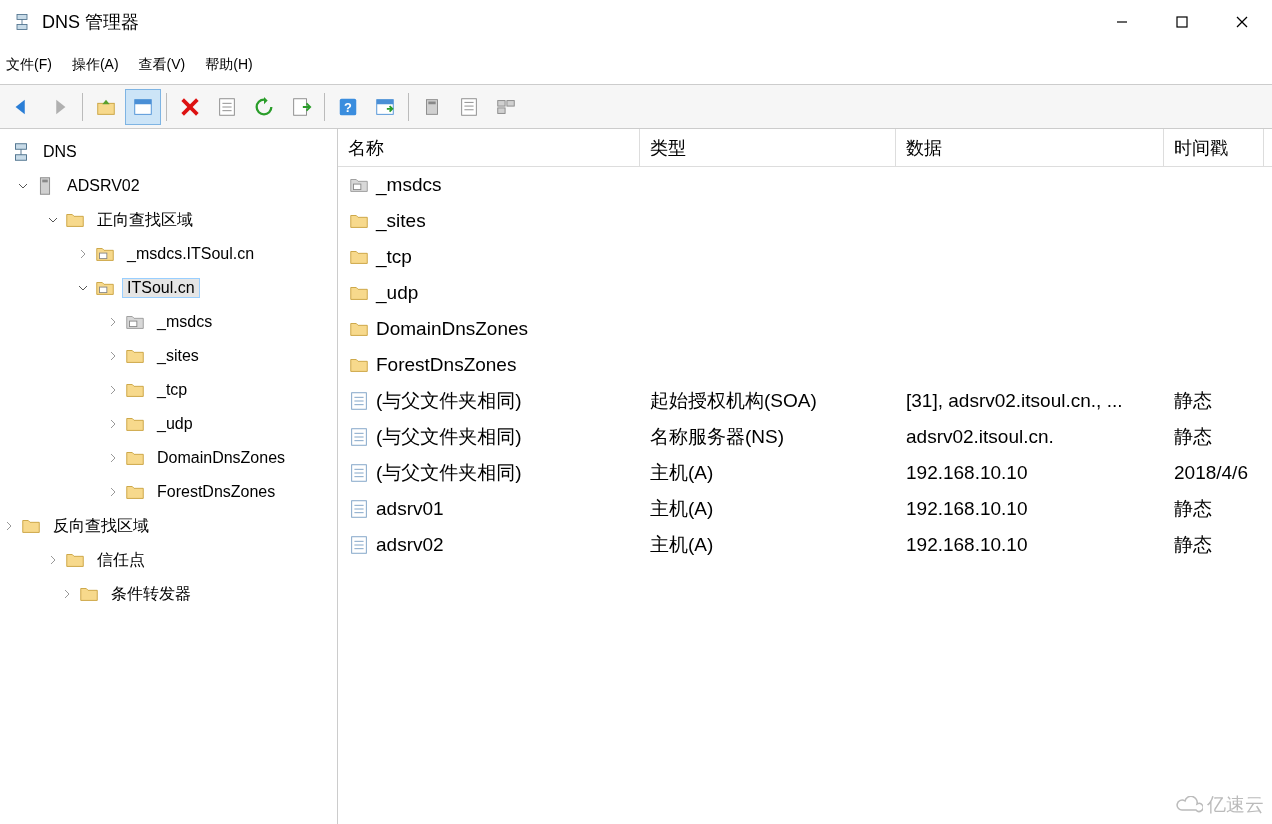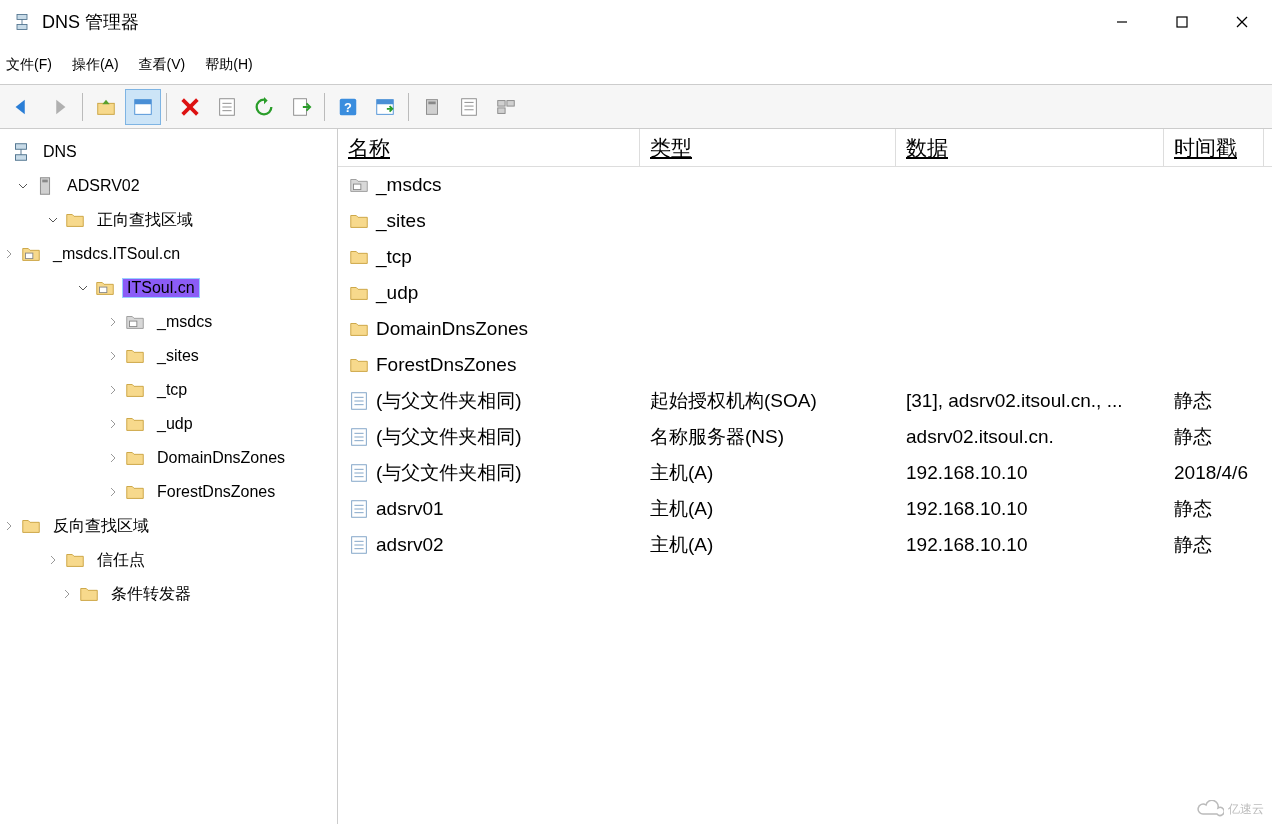--- a/index.html
+++ b/index.html
@@ -18,34 +18,34 @@
     .toolbar { height: 44px; display: flex; align-items: center; padding: 0 4px; background: #f6f6f6; border-bottom: 1px solid #ccc; gap: 1px; }
     .tool-btn { width: 36px; height: 36px; display: flex; align-items: center; justify-content: center; border: 1px solid transparent; }
     .tool-btn.selected { background: #cce4f7; border: 1px solid #7eb4e3; }
     .tool-sep { width: 1px; height: 28px; background: #bbb; margin: 0 4px; }
     .tool-btn svg { width: 22px; height: 22px; }
     
     .workspace { display: flex; height: calc(824px - 45px - 40px - 44px); }
     
     .tree-pane { width: 338px; border-right: 1px solid #ccc; padding-top: 6px; overflow: hidden; }
     .tree-row { height: 34px; display: flex; align-items: center; white-space: nowrap; }
-    .tree-row.selected .rlabel { background: #8b5cf6; border: 1px solid #99cfff; padding: 0 4px; }
+    .tree-row.selected .rlabel { background: #e5e5e5; border: 1px solid #99cfff; padding: 0 4px; }
     .expander { width: 18px; height: 18px; display: flex; align-items: center; justify-content: center; flex: 0 0 18px; }
     .ricon { width: 22px; height: 22px; margin: 0 6px 0 2px; display:flex; align-items:center; justify-content:center; }
     .rlabel { font-size: 16px; border: 1px solid transparent; padding: 0 4px; }
     
     .list-pane { flex: 1; }
     .list-header { height: 38px; display: flex; align-items: center; border-bottom: 1px solid #ddd; }
-    .lh-col { padding-left: 10px; font-size: 21px; border-right: 1px solid #ddd; height: 100%; display: flex; align-items: center; text-decoration: underline; }
+    .lh-col { padding-left: 10px; font-size: 18px; border-right: 1px solid #ddd; height: 100%; display: flex; align-items: center; }
     .list-body { }
     .list-row { height: 36px; display: flex; align-items: center; }
     .lc { padding-left: 10px; font-size: 19px; display: flex; align-items: center; }
     .litem-icon { width: 22px; height: 22px; margin-right: 6px; }
     
-    .watermark { position: fixed; right: 8px; bottom: 6px; color: #bbb; font-size: 12px; display: flex; align-items: center; gap: 4px; }
+    .watermark { position: fixed; right: 8px; bottom: 6px; color: #bbb; font-size: 19px; display: flex; align-items: center; gap: 4px; }
     
     
     .c-name { width: 302px; flex:none; }
     .c-type { width: 256px; flex:none; }
     .c-data { width: 268px; flex:none; }
     .c-ts   { width: 100px; flex:none; }
   </style>
 </head>
 <body>
 
@@ -207,21 +207,21 @@
             <path d="M2 4 L6 8 L10 4" fill="none" stroke="#555"></path>
           </svg>
         </span>
       <span class="ricon">
           <svg viewBox="0 0 24 24" width="22" height="22">
             <path d="M3 6 L9 6 L11 8 L21 8 L21 19 L3 19 Z" fill="#f7d98c" stroke="#c9a23f"></path>
           </svg>
         </span>
       <span class="rlabel">正向查找区域</span>
     </div>
-    <div class="tree-row" style="">
+    <div class="tree-row" style="padding-left:74px">
       <span class="expander">
           <svg width="12" height="12" viewBox="0 0 12 12">
             <path d="M4 2 L8 6 L4 10" fill="none" stroke="#999"></path>
           </svg>
         </span>
       <span class="ricon">
           <svg viewBox="0 0 24 24" width="22" height="22">
             <path d="M3 6 L9 6 L11 8 L21 8 L21 19 L3 19 Z" fill="#f7d98c" stroke="#c9a23f"></path>
             <rect x="6" y="11" width="8" height="6" fill="#fff" stroke="#888"></rect>
           </svg>

